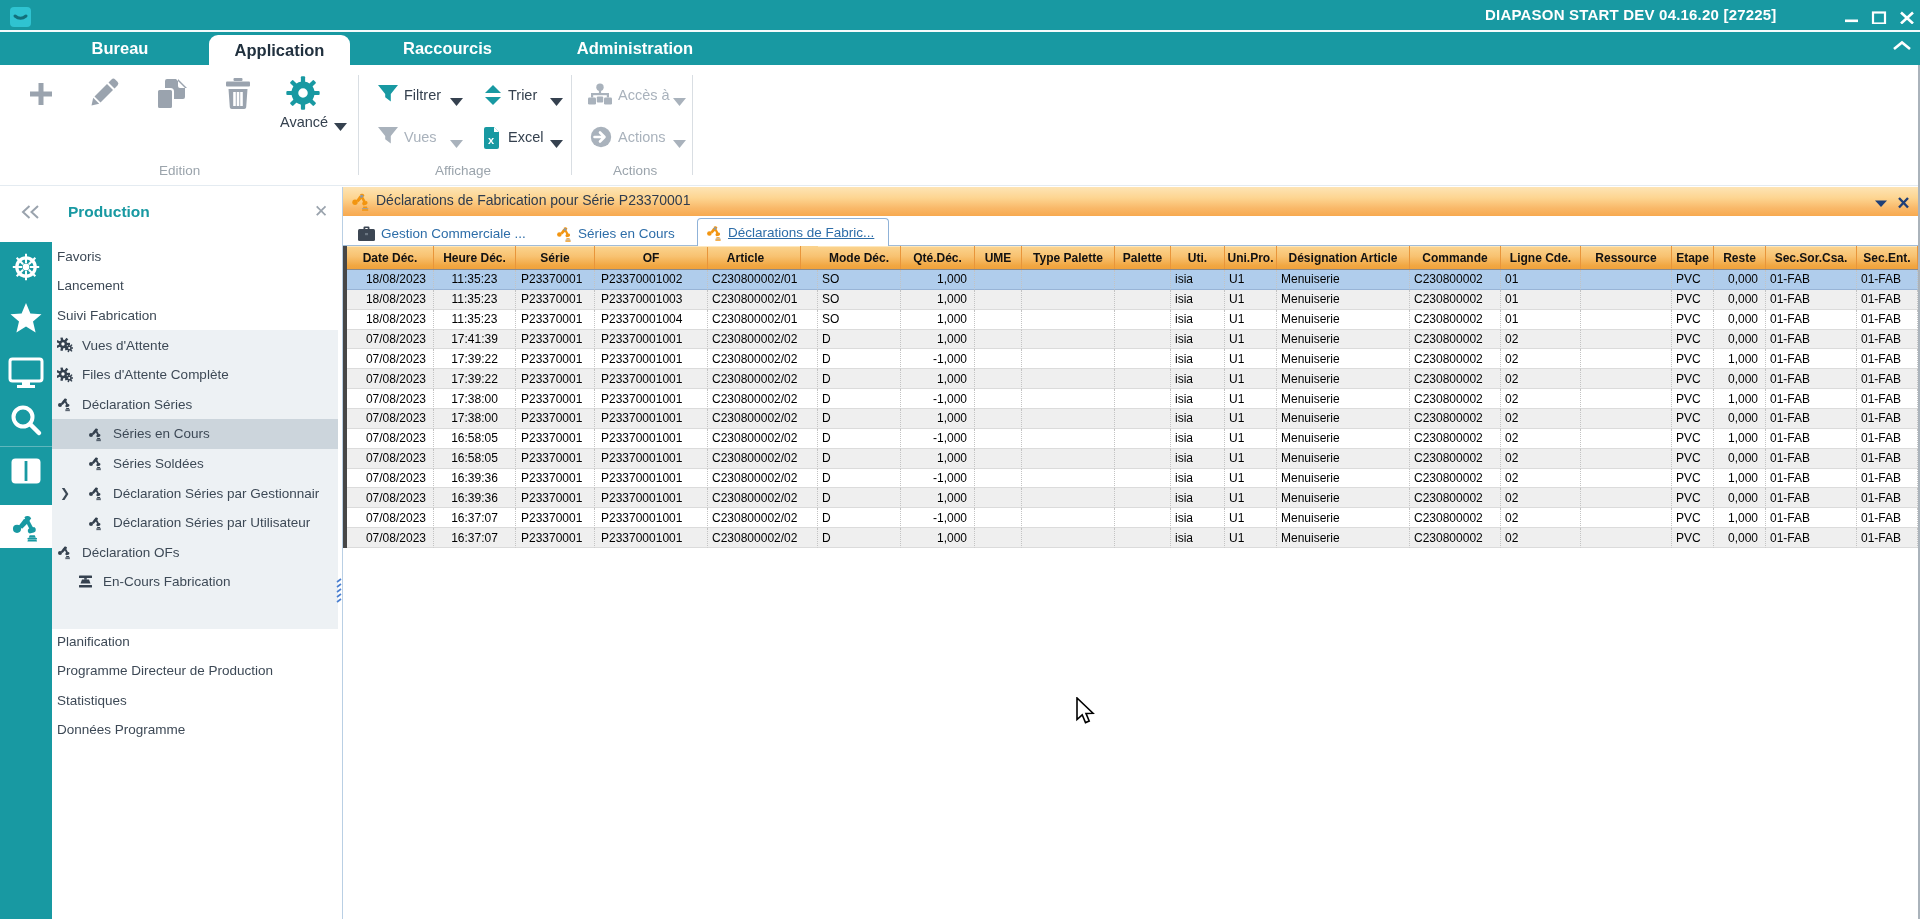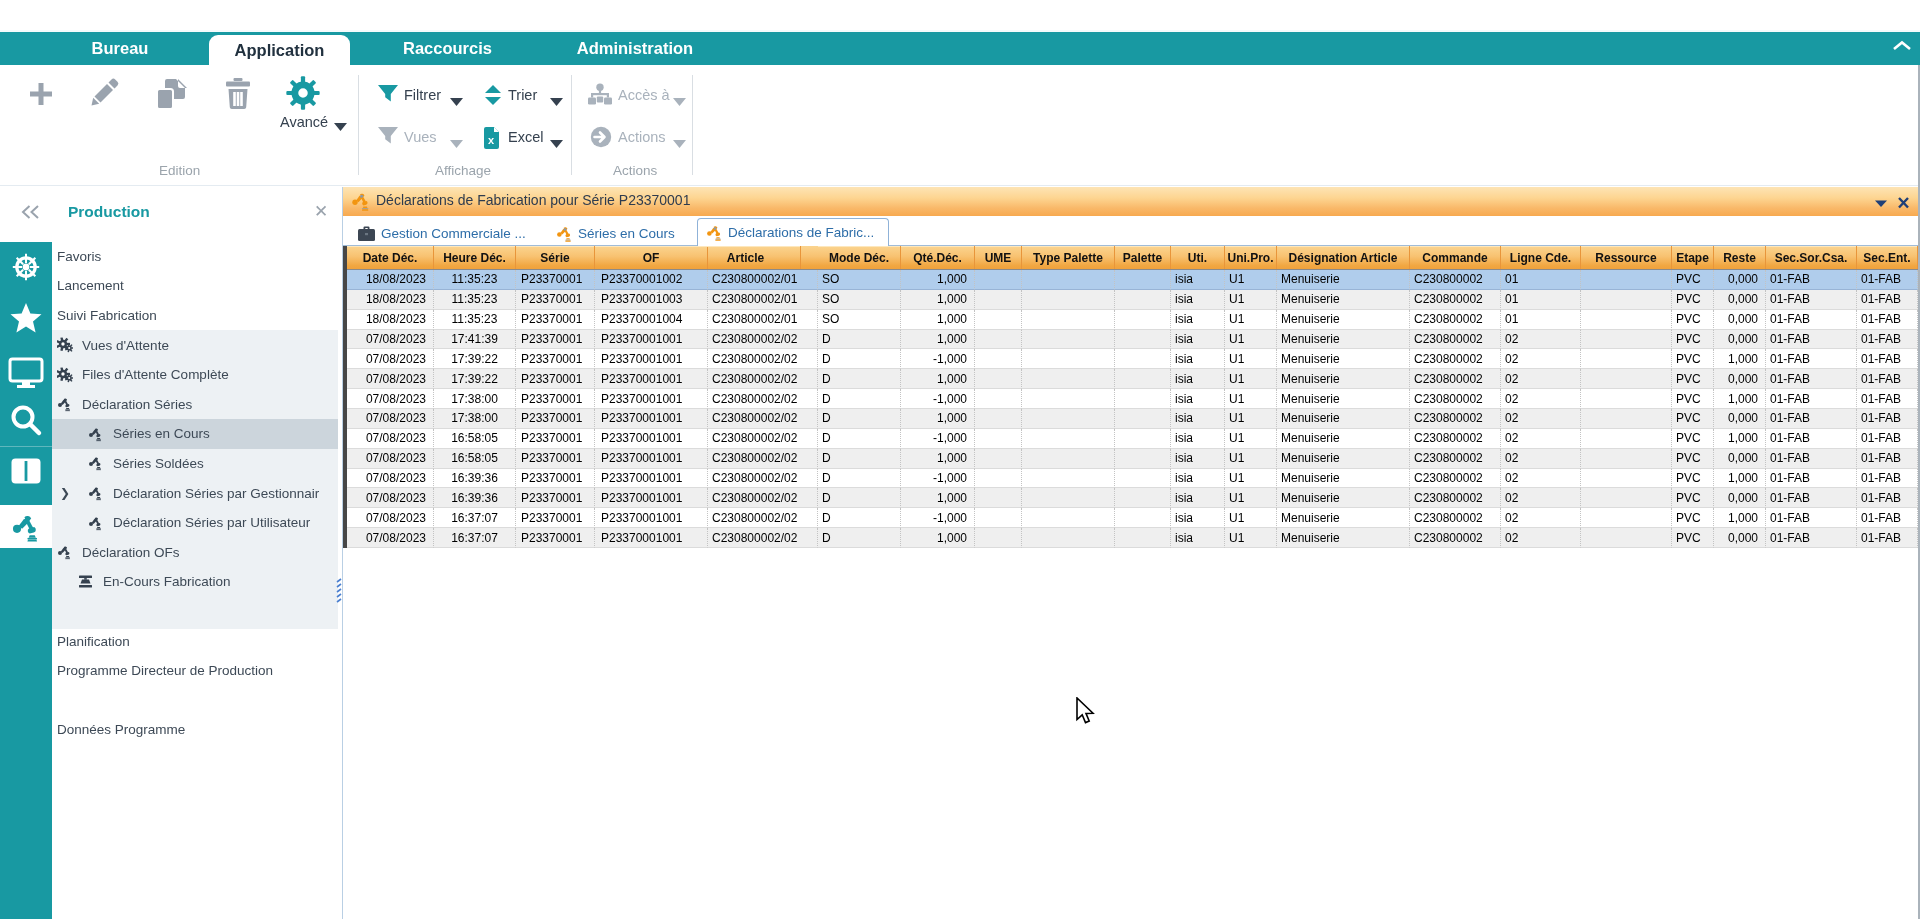--- a/index.html
+++ b/index.html
@@ -45,21 +45,21 @@
 #grip { position:absolute; left:336px; top:391px; }
 
 
 #doc { position:absolute; left:342px; top:187px; width:1578px; height:732px; background:#fff; border-left:1px solid #b9cfe4; }
 #docbar { position:absolute; left:0; top:0; width:1578px; height:29px; background:linear-gradient(#fde4b5,#fdd591 38%,#f9b96a 72%,#f7a94f); }
 #docbar-t { position:absolute; left:33px; top:5px; font-size:14px; color:#2e3b4e; }
 #docbar-i { position:absolute; left:8px; top:4px; }
 #docbar-c { position:absolute; right:12px; top:8px; }
 #tabstrip { position:absolute; left:0; top:29px; width:1578px; height:30px; background:#fff; border-bottom:1px solid #a0bcd8; }
 .dtab { position:absolute; top:4px; height:26px; display:flex; align-items:center; font-size:13.5px; color:#2d6da8; }
-#dtab3 { position:absolute; left:354px; top:31px; width:192px; height:28px; background:#fff; border:1px solid #8fb2d8; border-bottom:none; border-radius:4px 4px 0 0; display:flex; align-items:center; font-size:13.5px; color:#2d6da8; z-index:3; }
+#dtab3 { position:absolute; left:354px; top:31px; width:192px; height:28px; background:#fff; border:1px solid #8fb2d8; border-bottom:none; border-radius:4px 4px 0 0; display:flex; align-items:center; font-size:13.5px; color:#2d6da8; z-index:3;text-decoration:underline; }
 .dtab .ic, #dtab3 .ic { margin-right:5px; line-height:0; }
 
 
 #recsel { position:absolute; left:0px; top:59px; width:4px; height:302px; background:#474747; }
 #thead { position:absolute; left:4px; top:59px; width:1571px; height:24px; background:linear-gradient(#fbd48f,#f8c271 45%,#f1a742 85%,#f0a23c); border-bottom:1px solid #8a8a8a; }
 .hc { position:absolute; top:0; height:23px; display:flex; align-items:center; justify-content:center; font-size:12px; font-weight:bold; color:#111; border-right:1px solid #e8953a; box-shadow:inset 0 1px 0 #fde7bd; }
 #tbody { position:absolute; left:4px; top:0px; width:1571px; height:732px; }
 .row { position:absolute; left:0; width:1571px; height:19.857px; }
 .row.gray { background:#efefef; }
 .row.white { background:#fff; }
@@ -69,20 +69,31 @@
 .tc.al { justify-content:flex-start; }
 .tc.p5 { padding-left:5px; }
 .tc.p6 { padding-left:6px; }
 .tc.ac { justify-content:center; }
 .tc.ar { justify-content:flex-end; padding-right:7px; }
 #rightborder { position:absolute; right:0; top:65px; width:2px; height:854px; background:#aab3bb; }
 #cursor { position:absolute; left:1076px; top:697px; z-index:99; }
 </style></head>
 <body>
 <div id="app">
+  <div id="titlebar">
+    <div id="logo"><svg width="21" height="20" viewBox="0 0 21 20" style="">
+          <path d="M5 9 q5.5 4.5 11 0" stroke="#12707c" stroke-width="3" fill="none" stroke-linecap="round"></path>
+        </svg></div>
+    <div id="title">DIAPASON START DEV 04.16.20 [27225]</div>
+    <div id="winbtns"><svg width="80" height="13" viewBox="0 0 80 13" style="">
+          <rect x="6" y="8.5" width="13" height="2.6" fill="#fff"></rect>
+          <rect x="34" y="1.5" width="12" height="11" fill="none" stroke="#fff" stroke-width="2.2"></rect>
+          <path d="M62 1.5 L74 12.5 M74 1.5 L62 12.5" stroke="#fff" stroke-width="2.6"></path>
+        </svg></div>
+  </div>
   <div id="sep1"></div>
   <div id="tabband">
     <div class="rtab" style="left:70px;width:100px;">Bureau</div>
     <div id="apptab">Application</div>
     <div class="rtab" style="left:395px;width:105px;">Raccourcis</div>
     <div class="rtab" style="left:570px;width:130px;">Administration</div>
     <div id="collapse"><svg width="22" height="12" viewBox="0 0 22 12" style="">
           <path d="M3 9 L11 2.5 L19 9" stroke="#fff" stroke-width="2.6" fill="none"></path>
         </svg></div>
   </div>
@@ -364,20 +375,23 @@
               <rect x="6.2" y="3.6" width="2.6" height="1.6"></rect>
             </g>
           </svg></span>
         <span class="tit" style="left:30px">En-Cours Fabrication</span>
       </div>
       <div class="ti" style="top:439.3px;height:29.6px;">
         <span class="tit" style="left:5px">Planification</span>
       </div>
       <div class="ti" style="top:468.9px;height:29.6px;">
         <span class="tit" style="left:5px">Programme Directeur de Production</span>
+      </div>
+      <div class="ti" style="top:498.5px;height:29.6px;">
+        <span class="tit" style="left:5px">Statistiques</span>
       </div>
       <div class="ti" style="top:528.1px;height:29.6px;">
         <span class="tit" style="left:5px">Données Programme</span>
       </div>
     <div id="grip"><svg width="8" height="26" viewBox="0 0 8 26" style="">
           <g stroke="#4a7fd0" stroke-width="1.6">
             <line x1="1" y1="4" x2="5" y2="1"></line>
             <line x1="1" y1="9" x2="5" y2="6"></line>
             <line x1="1" y1="14" x2="5" y2="11"></line>
             <line x1="1" y1="19" x2="5" y2="16"></line>

